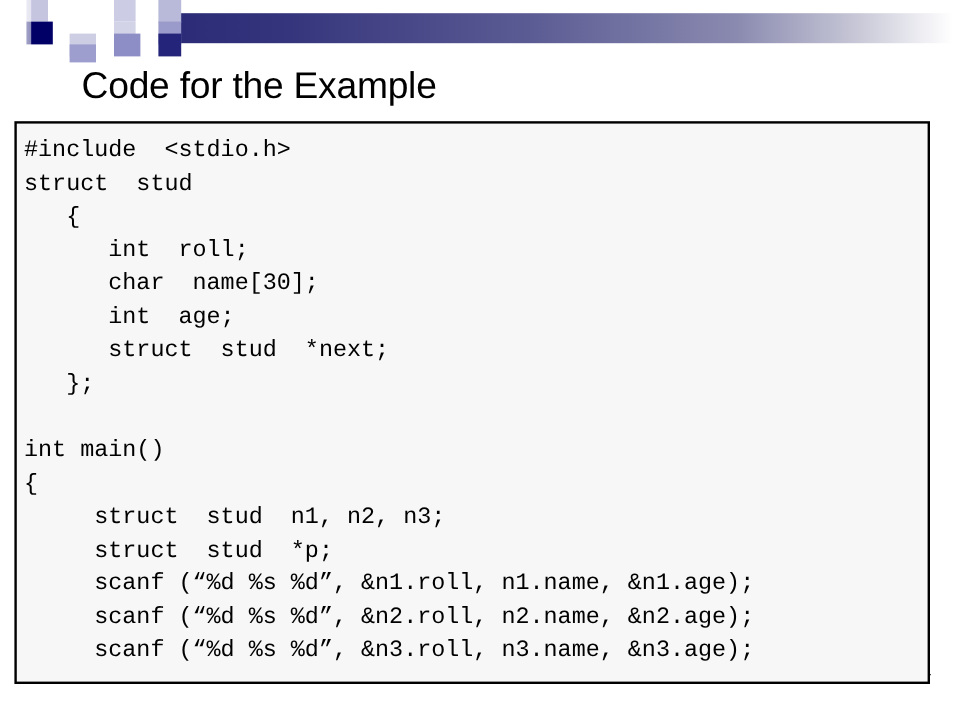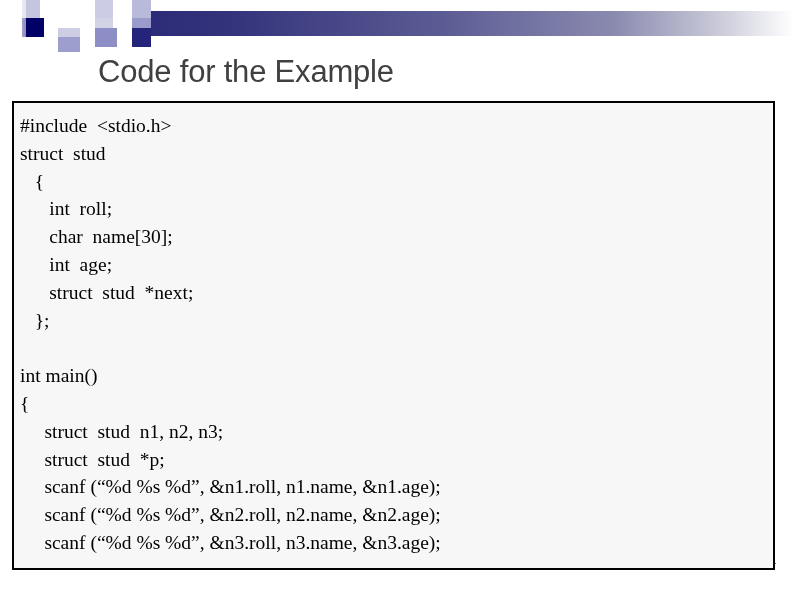--- a/index.html
+++ b/index.html
@@ -44,24 +44,23 @@
     z-index: 5;
   }
 
   
   #page-title {
     position: absolute;
     left: 68px;
     top: 54px;
     font-size: 31px;
     font-weight: normal;
-    color: #404040;
+    color: #000000;
     letter-spacing: -0.2px;
     white-space: nowrap;
-    margin-left: 30px;
   }
 
   
   #slide-number {
     position: absolute;
     right: 18px;
     top: 552px;
     font-size: 15px;
     color: #000000;
     z-index: 1;
@@ -76,21 +75,21 @@
     height: 469px;
     background: #f7f7f7;
     border: 2px solid #000000;
     box-sizing: border-box;
     overflow: hidden;
     z-index: 2;
   }
   #code-listing {
     margin: 0;
     padding: 9px 0 0 6px;
-    font-family: Liberation Serif, serif;
+    font-family: Liberation Mono, monospace;
     font-size: 19.5px;
     line-height: 27.8px;
     color: #000000;
     white-space: pre;
     letter-spacing: 0px;
   }
 </style>
 </head>
 <body>
 

